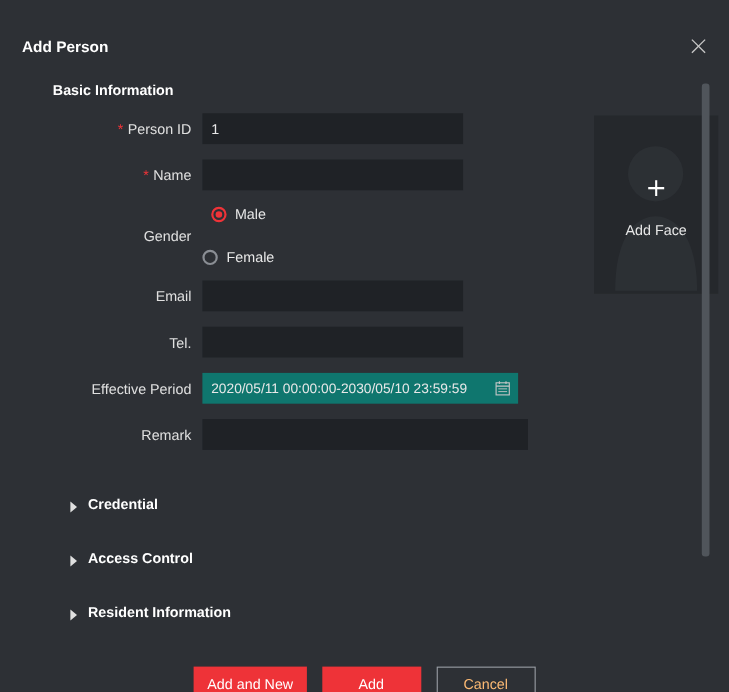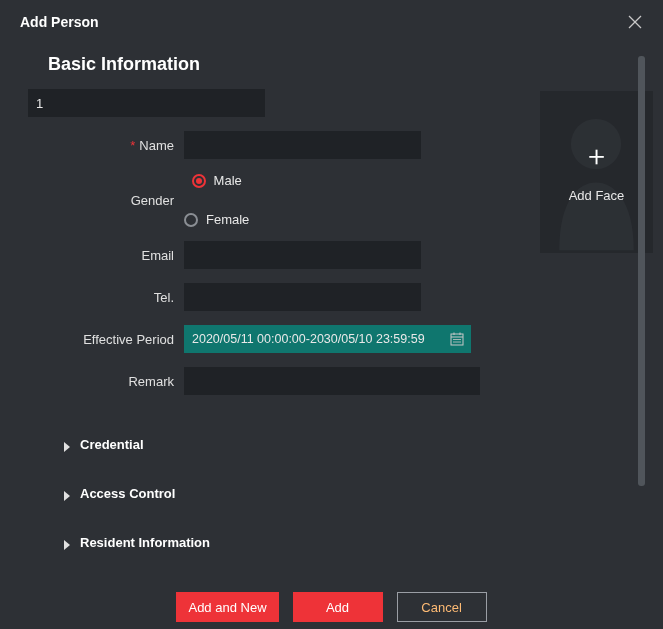--- a/index.html
+++ b/index.html
@@ -3,41 +3,41 @@
 <meta charset="utf-8">
 <style>
   * { box-sizing: border-box; margin: 0; padding: 0; }
   html, body { width: 663px; height: 629px; overflow: hidden; }
   body {
     background: #2d3035;
     font-family: "Segoe UI", Tahoma, sans-serif;
     color: #e8e8e8;
     font-size: 13px;
   }
-  .dialog { width: 663px; height: 554px; position: relative; display: flex; flex-direction: column; }
+  .dialog { width: 663px; height: 554px; position: relative; display: flex; flex-direction: column; margin-top: 20px; }
   .titlebar {
     display: flex; align-items: center; justify-content: space-between;
     padding: 14px 20px 8px 20px;
   }
   .titlebar h1 { font-size: 14px; font-weight: bold; color: #fff; }
   .close-x { width: 16px; height: 16px; cursor: pointer; color: #c8c8c8; }
   .content-wrap { position: relative; flex: 1 1 auto; display: flex; }
   .scroll-area {
     flex: 1; padding: 6px 10px 20px 28px; overflow: hidden;
   }
   .scrollbar-v {
     width: 7px; background: #50555b; border-radius: 3px;
     position: absolute; top: 18px; right: 18px; height: 430px;
   }
   .scrollbar-h {
     height: 7px; background: #6a6f75; border-radius: 3px;
     margin: 4px 28px 0 28px;
   }
   .section-title {
-    font-weight: bold; color: #fff; font-size: 18px;
+    font-weight: bold; color: #fff; font-size: 13px;
     margin: 10px 0 14px 20px;
   }
   .form {
     display: flex; align-items: flex-start;
   }
   .fields { flex: 0 0 auto; }
   .row { display: flex; align-items: center; margin-bottom: 14px; }
   .label-cell {
     width: 156px; text-align: right; padding-right: 10px;
     color: #e0e0e0; font-size: 13px;
@@ -114,20 +114,23 @@
 
   <div class="content-wrap">
     <div class="scroll-area">
 
       <div class="section-title">Basic Information</div>
 
       <div class="form">
         <div class="fields">
 
           <div class="row">
+            <div class="label-cell">
+              <span class="req">*</span><span>Person ID</span>
+            </div>
             <input class="text-input" value="1" style="">
           </div>
 
           <div class="row">
             <div class="label-cell">
               <span class="req">*</span><span>Name</span>
             </div>
             <input class="text-input" value="" style="">
           </div>
 

